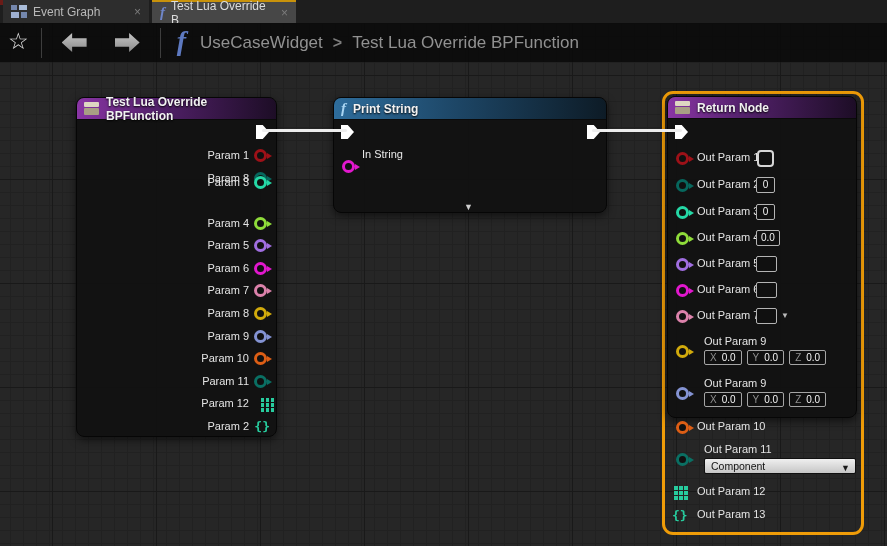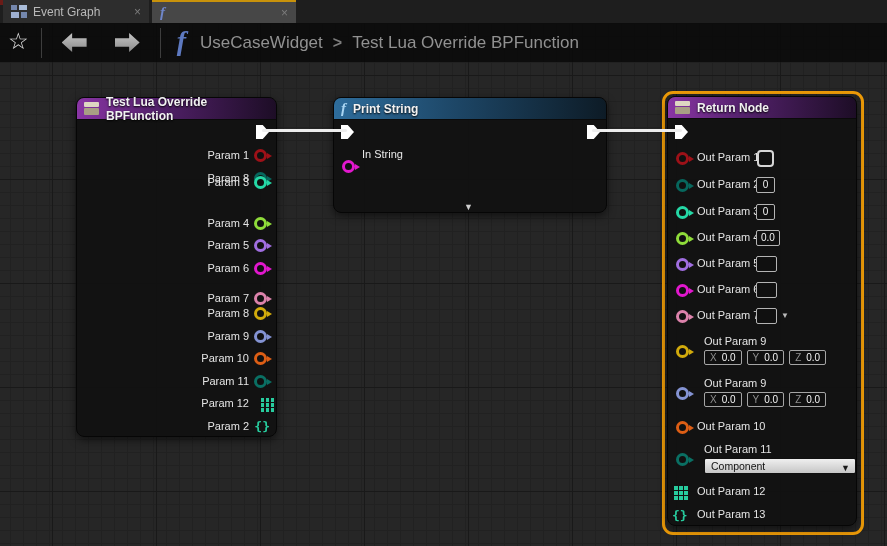--- a/index.html
+++ b/index.html
@@ -110,20 +110,21 @@
           <i></i>
           <i></i>
           <i></i>
           <i></i>
         </span>
       <span>Event Graph</span>
       <span class="tabclose">×</span>
     </div>
     <div class="tab active">
       <span class="ficon">f</span>
+      <span>Test Lua Override B</span>
       <span class="tabclose">×</span>
     </div>
   </div>
 
   <div class="graph"></div>
 
   <div class="toolbar">
     <span class="star">☆</span>
     <span class="tdiv"></span>
     <span class="navarrow back"></span>
@@ -165,21 +166,21 @@
           <div class="pin" style="top: 2px; right: 9px; color: rgb(143, 220, 58);"></div>
         </div>
         <div class="prow" style="top: 139px;">
           <div class="plabel-r">Param 5</div>
           <div class="pin" style="top: 2px; right: 9px; color: rgb(160, 110, 224);"></div>
         </div>
         <div class="prow" style="top: 162px;">
           <div class="plabel-r">Param 6</div>
           <div class="pin" style="top: 2px; right: 9px; color: rgb(226, 23, 206);"></div>
         </div>
-        <div class="prow" style="top: 192px;">
+        <div class="prow" style="top: 184px;">
           <div class="plabel-r">Param 7</div>
           <div class="pin" style="top: 2px; right: 9px; color: rgb(220, 130, 171);"></div>
         </div>
         <div class="prow" style="top: 207px;">
           <div class="plabel-r">Param 8</div>
           <div class="pin" style="top: 2px; right: 9px; color: rgb(210, 171, 12);"></div>
         </div>
         <div class="prow" style="top: 230px;">
           <div class="plabel-r">Param 9</div>
           <div class="pin" style="top: 2px; right: 9px; color: rgb(132, 147, 211);"></div>
@@ -210,21 +211,21 @@
     </div>
     <div class="exec" style="left:7px;top:27px;"></div>
     <div class="exec" style="left:253px;top:27px;"></div>
     <div class="inlabel" style="left:28px;top:50px;">In String</div>
     <div class="pin" style="left:8px;top:62px;color:#e217ce;"></div>
     <div class="expand" style="left:130px;top:104px;">▼</div>
   </div>
 
   <div class="selbox" style="left:662px;top:91px;width:196px;height:438px;"></div>
 
-  <div class="node" id="return-node" style="left:667px;top:96px;width:190px;height:430px;">
+  <div class="node" id="return-node" style="left:667px;top:96px;width:190px;height:322px;">
     <div class="nhead purple">
       <span class="boxicon">
           <div class="lid"></div>
           <div class="bdy"></div>
         </span>
       <span class="ntitle">Return Node</span>
     </div>
     <div class="exec" style="left:7px;top:28px;"></div>
     <div id="return-rows">
         <div class="prow" style="top: 0px; height: 0px;">

